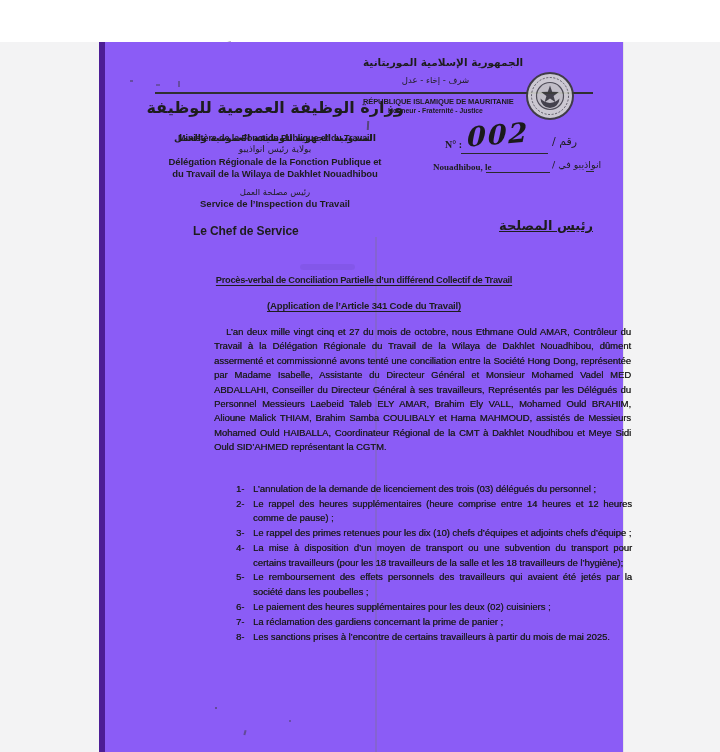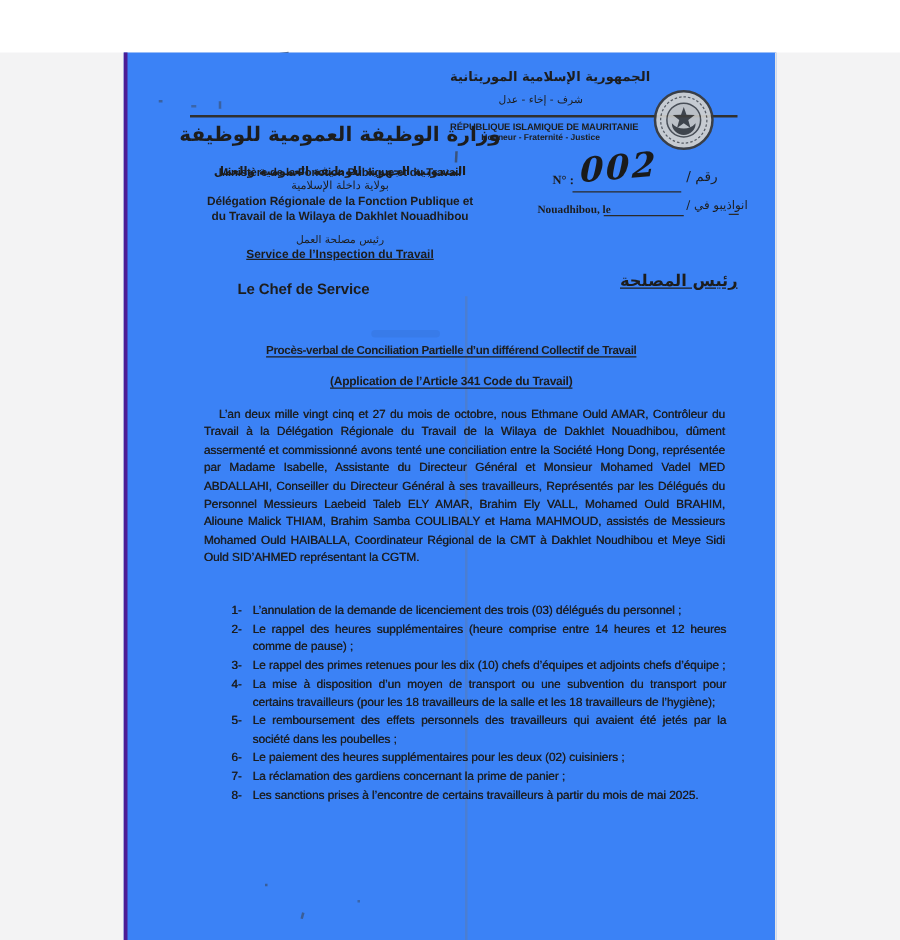--- a/index.html
+++ b/index.html
@@ -1,30 +1,30 @@
 <!DOCTYPE html>
 <html><head>
 <meta charset="utf-8">
 <style>
   html,body{margin:0;padding:0;width:720px;height:752px;overflow:hidden;
     font-family:"Liberation Sans",sans-serif;}
   .canvas{position:relative;width:720px;height:752px;background:#f3f3f4;}
   .topstrip{position:absolute;left:0;top:0;width:720px;height:42px;background:#ffffff;}
-  .page{position:absolute;left:99px;top:42px;width:518px;height:710px;background:#3b82f6;
-    border-left:3px solid #4c1d95;border-right:1px solid #e4e4e6;color:#1d1d1d;}
+  .page{position:absolute;left:99px;top:42px;width:518px;height:710px;background:#8b5cf6;
+    border-left:6px solid #4c1d95;border-right:1px solid #e4e4e6;color:#1d1d1d;}
   .abs{position:absolute;white-space:nowrap;}
   .ctr{text-align:center;}
   .ar{font-family:"DejaVu Sans",sans-serif;}
   .serif{font-family:"Liberation Serif",serif;}
   .b{font-weight:bold;}
   .ln{position:absolute;background:#2a2a2a;height:1.4px;}
   .rule{position:absolute;left:50px;top:50px;width:438px;height:2px;background:#303030;}
   .u{text-decoration:underline;text-underline-offset:2px;text-decoration-thickness:1px;}
   .bodytext{font-size:9.5px;letter-spacing:-0.05px;line-height:14.4px;
-    text-shadow:0.3px 0 0 rgba(25,25,25,0.8);color:#1b1b1b;}
+    text-shadow:0.3px 0 0 rgba(25,25,25,0.8);color:#1b1b1b;margin-left:48px;}
   .para{position:absolute;left:61px;top:283px;width:417px;text-align:justify;text-indent:12px;white-space:normal;}
   .intro{position:absolute;left:61px;top:415px;}
   .pts{position:absolute;left:83px;top:440px;width:396px;}
   .pt{display:flex;margin-bottom:0.5px;}
   .pnum{width:17px;flex:none;}
   .ptxt{flex:1;text-align:justify;white-space:normal;}
   .hand{position:absolute;left:362px;top:77px;font-family:"DejaVu Serif",serif;
     font-style:italic;font-weight:bold;font-size:27px;letter-spacing:2px;color:#1a1a1a;
     transform:rotate(-5deg) skewX(-6deg);}
   .fold{position:absolute;left:270px;top:195px;width:1.5px;height:515px;background:rgba(120,120,120,0.28);}
@@ -67,25 +67,25 @@
       <circle cx="25" cy="25" r="18.5" fill="none" stroke="#585858" stroke-width="1" stroke-dasharray="2 1.6"></circle>
       <circle cx="25" cy="25" r="13.5" fill="#c6c6c4" stroke="#4a4a4a" stroke-width="1.2"></circle>
       <path d="M15.5 27.5 a9.5 9.5 0 0 0 19 0 a12.5 12.5 0 0 1 -19 0 z" fill="#3f3f3f"></path>
       <polygon points="25,14.5 27.2,20.8 33.8,21 28.6,25 30.4,31.3 25,27.5 19.6,31.3 21.4,25 16.2,21 22.8,20.8" fill="#3f3f3f"></polygon>
     </svg>
 
     <div class="lh-left">
       <div class="abs ar b" style="top:56px;font-size:16px;">وزارة الوظيفة العمومية للوظيفة</div>
       <div class="abs b" style="top:79px;font-size:9px;letter-spacing:-0.1px;margin-top:12px;">Ministère de la Fonction Publique et du Travail</div>
       <div class="abs ar b" style="top:90px;font-size:9.5px;">المندوبية الجهوية للوظيفة العمومية والعمل</div>
-      <div class="abs ar" style="top:102px;font-size:9px;">بولاية داخلة الإسلامية</div>
+      <div class="abs ar" style="top:102px;font-size:9px;">بولاية رئيس انواذيبو</div>
       <div class="abs b" style="top:114px;font-size:9.5px;letter-spacing:-0.1px;">Délégation Régionale de la Fonction Publique et</div>
       <div class="abs b" style="top:126px;font-size:9.5px;letter-spacing:-0.1px;">du Travail de la Wilaya de Dakhlet Nouadhibou</div>
       <div class="abs ar" style="top:145px;font-size:8.5px;">رئيس مصلحة العمل</div>
-      <div class="abs b" style="top:156px;font-size:9.5px;text-decoration:underline;">Service de l’Inspection du Travail</div>
+      <div class="abs b" style="top:156px;font-size:9.5px;">Service de l’Inspection du Travail</div>
     </div>
 
     <div class="abs serif b" style="left:340px;top:97px;font-size:10px;">N° :</div>
     <div class="ln" style="left:356px;top:111px;width:87px;"></div>
     <div class="hand">002</div>
     <div class="abs ar" style="left:447px;top:93px;font-size:11px;">/ رقم</div>
 
     <div class="abs serif b" style="left:328px;top:120px;font-size:9px;">Nouadhibou, le</div>
     <div class="ln" style="left:381px;top:130px;width:64px;"></div>
     <div class="abs ar" dir="rtl" style="left:447px;top:117px;font-size:9.5px;">انواذيبو في /</div>

